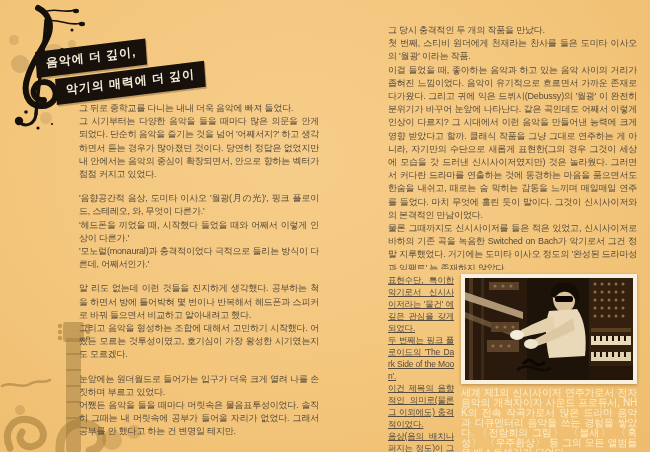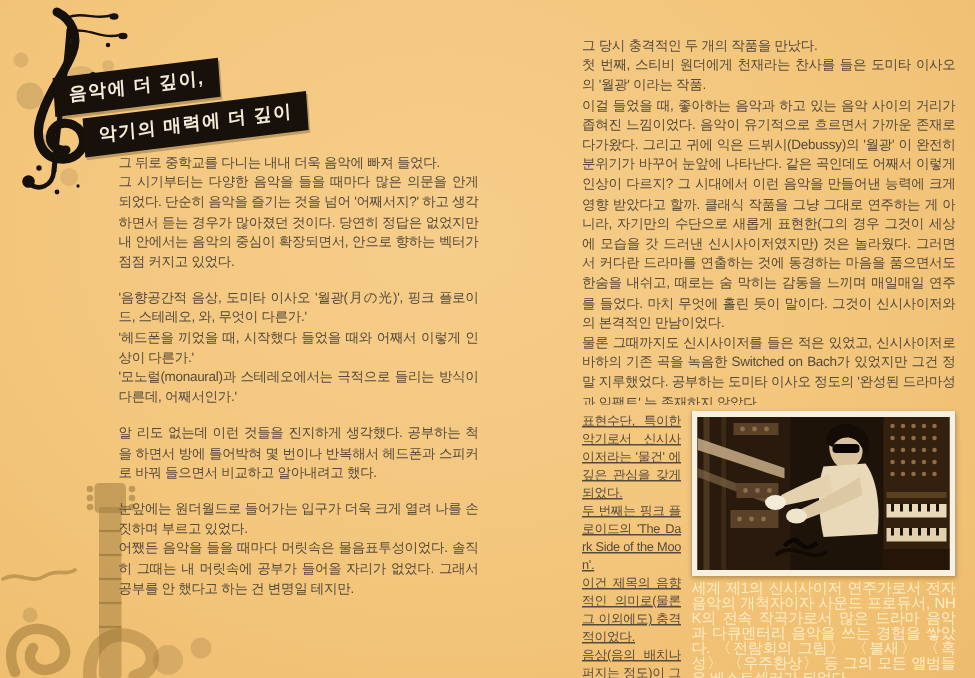--- a/index.html
+++ b/index.html
@@ -139,32 +139,33 @@
       <path d="M60 132 C58 108 76 98 92 106 C106 113 104 128 90 131" stroke-width="9" opacity="0.42"></path>
       <path d="M2 66 C12 60 20 70 30 64 C38 59 44 64 50 60" stroke-width="2.5" opacity="0.5"></path>
     </g>
   </svg>
 
   <div class="left-text">
     <p>그 뒤로 중학교를 다니는 내내 더욱 음악에 빠져 들었다.</p>
     <p>그 시기부터는 다양한 음악을 들을 때마다 많은 의문을 안게 되었다. 단순히 음악을 즐기는 것을 넘어 '어째서지?' 하고 생각하면서 듣는 경우가 많아졌던 것이다. 당연히 정답은 없었지만 내 안에서는 음악의 중심이 확장되면서, 안으로 향하는 벡터가 점점 커지고 있었다.</p>
     <p class="gap">'음향공간적 음상, 도미타 이사오 '월광(月の光)', 핑크 플로이드, 스테레오, 와, 무엇이 다른가.'</p>
     <p>'헤드폰을 끼었을 때, 시작했다 들었을 때와 어째서 이렇게 인상이 다른가.'</p>
-    <p>'모노럴(monaural)과 스테레오에서는 극적으로 들리는 방식이 다른데, 어째서인가.'</p>
+    <p>'모노럴(monaural)과 충격적이었다 극적으로 들리는 방식이 다른데, 어째서인가.'</p>
     <p class="gap">알 리도 없는데 이런 것들을 진지하게 생각했다. 공부하는 척을 하면서 방에 틀어박혀 몇 번이나 반복해서 헤드폰과 스피커로 바꿔 들으면서 비교하고 알아내려고 했다.</p>
+    <p>그리고 음악을 형성하는 조합에 대해서 고민하기 시작했다. 어쨌든 모르는 것투성이였고, 호기심이 가장 왕성한 시기였는지도 모르겠다.</p>
     <p class="gap">눈앞에는 원더월드로 들어가는 입구가 더욱 크게 열려 나를 손짓하며 부르고 있었다.</p>
     <p>어쨌든 음악을 들을 때마다 머릿속은 물음표투성이었다. 솔직히 그때는 내 머릿속에 공부가 들어올 자리가 없었다. 그래서 공부를 안 했다고 하는 건 변명일 테지만.</p>
   </div>
 
   <div class="right-page">
     <div class="right-top">
       <p>그 당시 충격적인 두 개의 작품을 만났다.</p>
       <p>첫 번째, 스티비 원더에게 천재라는 찬사를 들은 도미타 이사오의 '월광' 이라는 작품.</p>
       <p>이걸 들었을 때, 좋아하는 음악과 하고 있는 음악 사이의 거리가 좁혀진 느낌이었다. 음악이 유기적으로 흐르면서 가까운 존재로 다가왔다. 그리고 귀에 익은 드뷔시(Debussy)의 '월광' 이 완전히 분위기가 바꾸어 눈앞에 나타난다. 같은 곡인데도 어째서 이렇게 인상이 다르지? 그 시대에서 이런 음악을 만들어낸 능력에 크게 영향 받았다고 할까. 클래식 작품을 그냥 그대로 연주하는 게 아니라, 자기만의 수단으로 새롭게 표현한(그의 경우 그것이 세상에 모습을 갓 드러낸 신시사이저였지만) 것은 놀라웠다. 그러면서 커다란 드라마를 연출하는 것에 동경하는 마음을 품으면서도 한숨을 내쉬고, 때로는 숨 막히는 감동을 느끼며 매일매일 연주를 들었다. 마치 무엇에 홀린 듯이 말이다. 그것이 신시사이저와의 본격적인 만남이었다.</p>
-      <p>물론 그때까지도 신시사이저를 들은 적은 있었고, 신시사이저로 바하의 기존 곡을 녹음한 Switched on Bach가 있었지만 그건 정말 지루했었다. 공부하는 도미타 이사오 정도의 '완성된 드라마성과 임팩트' 는 존재하지 않았다.</p>
+      <p>물론 그때까지도 신시사이저를 들은 적은 있었고, 신시사이저로 바하의 기존 곡을 녹음한 Switched on Bach가 악기로서 그건 정말 지루했었다. 거기에는 도미타 이사오 정도의 '완성된 드라마성과 임팩트' 는 존재하지 않았다.</p>
 
     </div>
     <div class="right-bottom">
       <div class="narrow-col">
         <p>표현수단, 특이한 악기로서 신시사이저라는 '물건' 에 깊은 관심을 갖게 되었다.</p>
         <p>두 번째는 핑크 플로이드의 'The Dark Side of the Moon'.</p>
         <p>이건 제목의 음향적인 의미로(물론 그 이외에도) 충격적이었다.</p>
         <p>음상(음의 배치나 퍼지는 정도)이 그때까지 들어 왔던 음악과는 분명</p>
       </div>
       <figure class="photo-figure">

